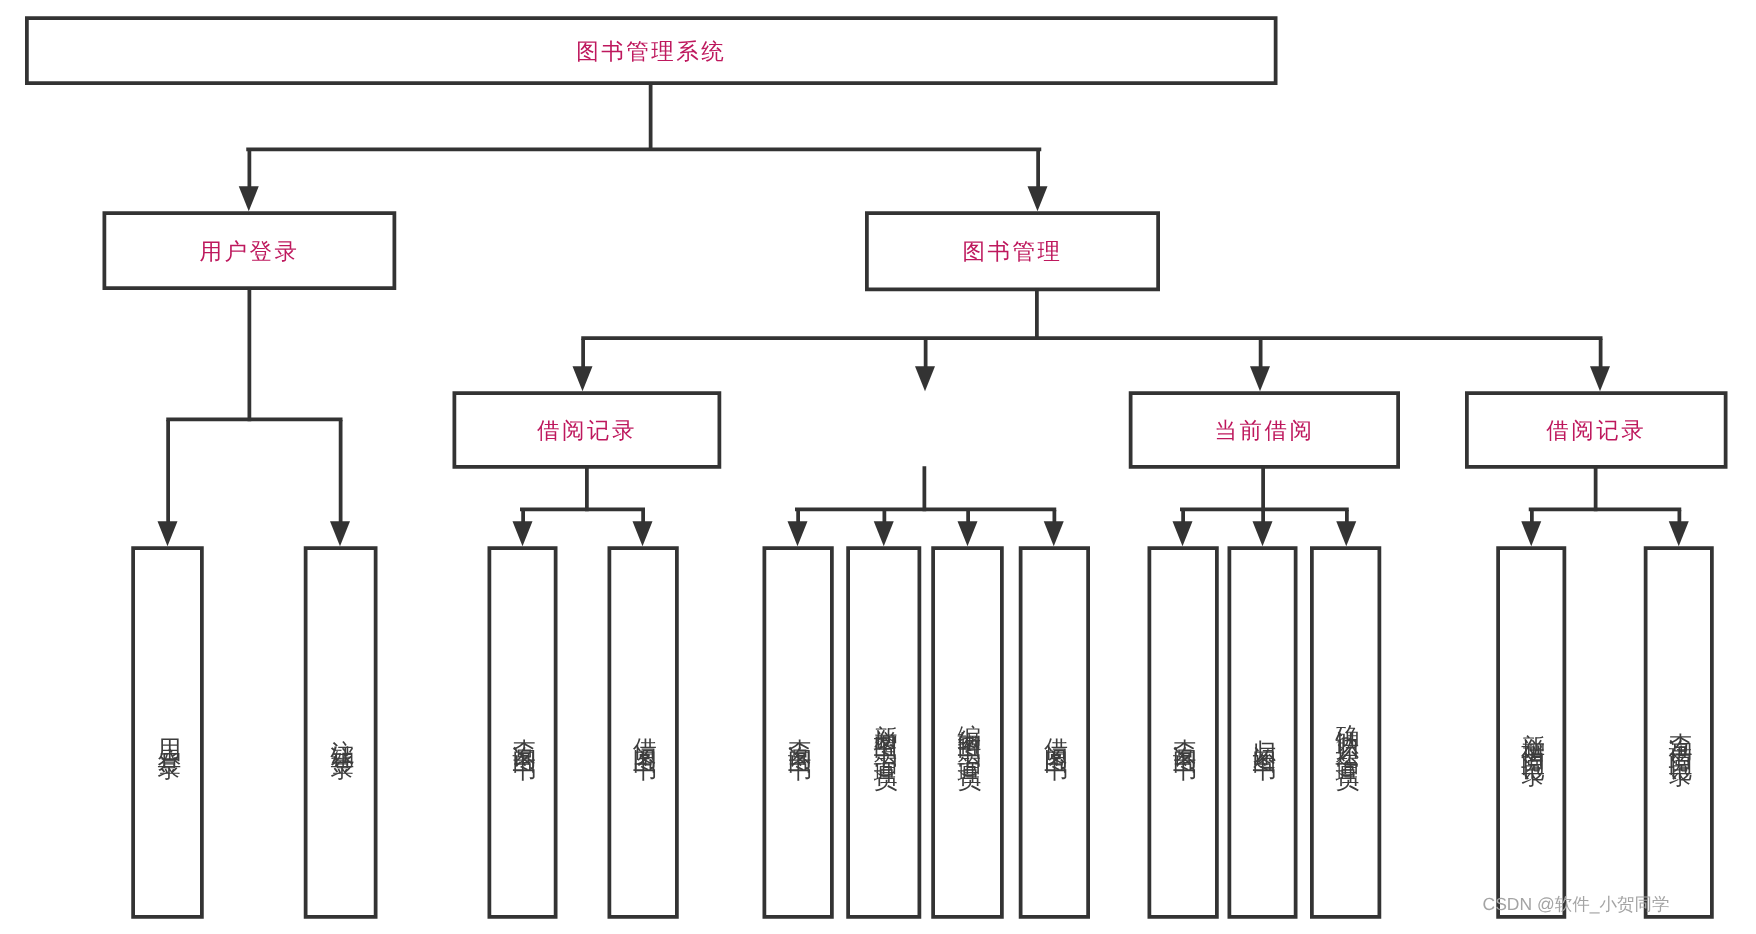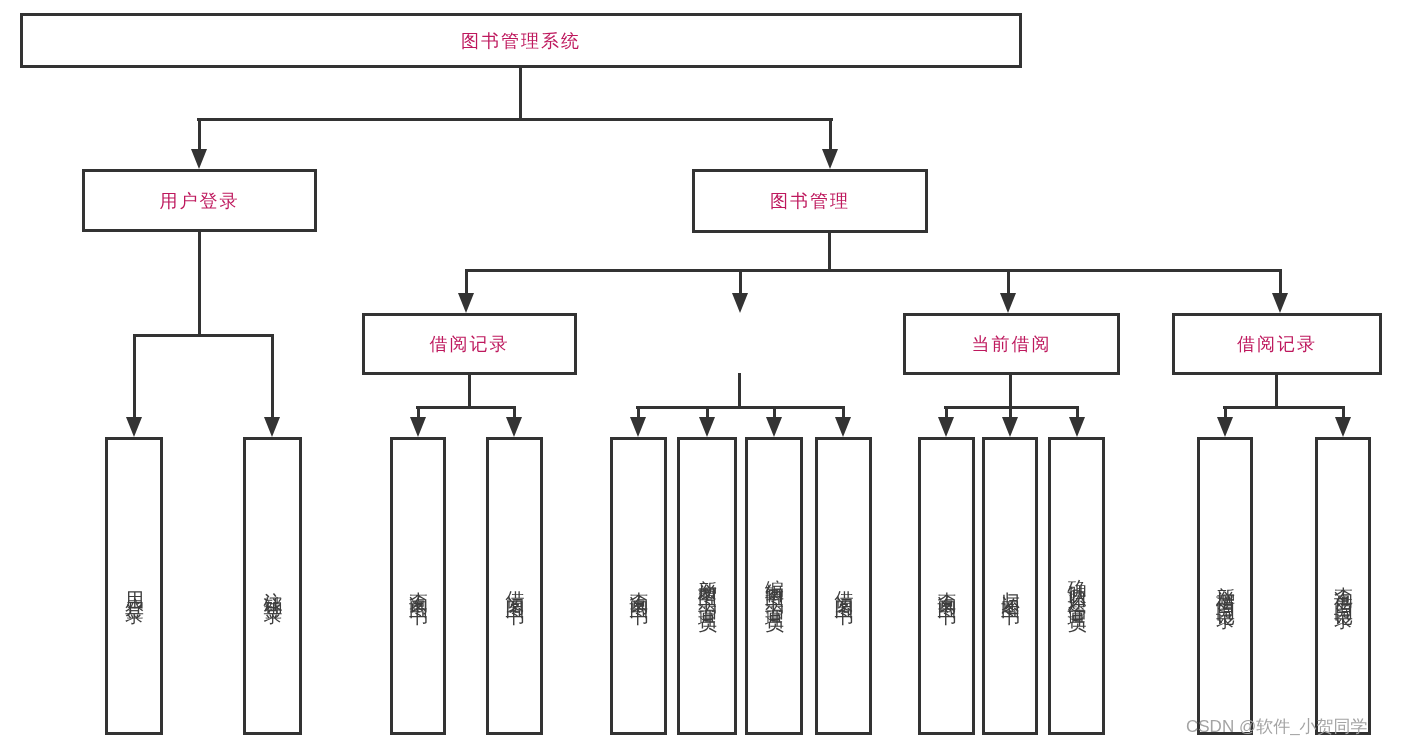--- a/index.html
+++ b/index.html
@@ -21,21 +21,21 @@
   .arrow::before{
     content:"";position:absolute;left:6.5px;top:0;width:3px;
     height:calc(100% - 14px);background:#333333;
   }
   .arrow::after{
     content:"";position:absolute;left:0;bottom:0;width:0;height:0;
     border-left:8px solid transparent;border-right:8px solid transparent;
     border-top:20px solid #333333;
   }
   .watermark{
-    position:absolute;left:1186px;top:715px;font-size:17px;
+    position:absolute;left:1186px;top:715px;font-size:14px;
     color:#a4a4a4;white-space:nowrap;z-index:5;
   }
 </style>
 </head>
 <body>
 
 <div id="stage">
 
   <div class="box h" style="left:20px;top:13px;width:1002px;height:55px">
     <span class="lbl">图书管理系统</span>

